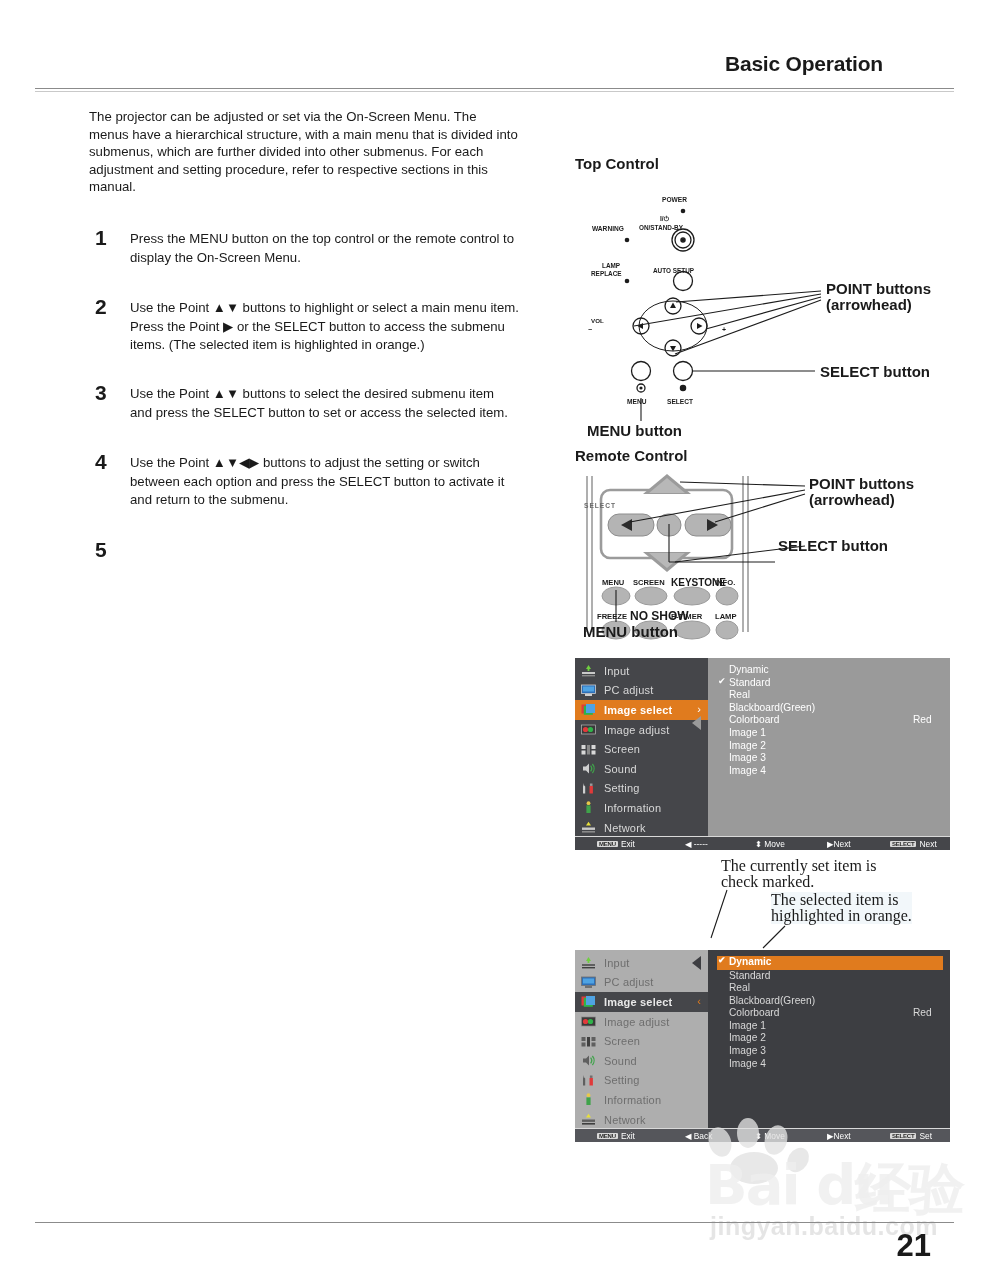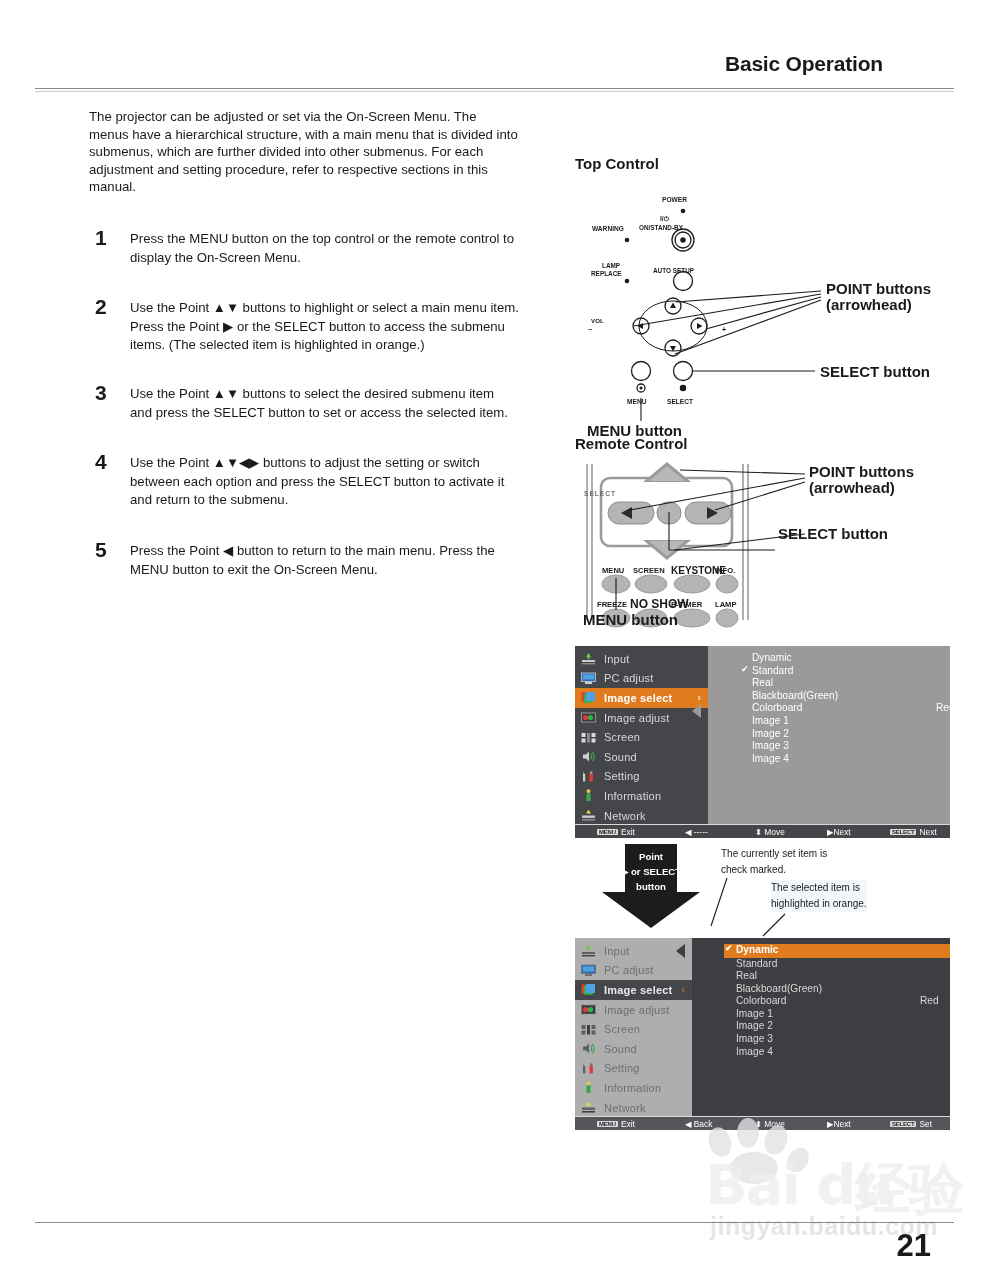--- a/index.html
+++ b/index.html
@@ -49,21 +49,21 @@
   .topctl-wrap { position:relative; height:245px; }
   .callout { position:absolute; font-size:15px; font-weight:bold; line-height:15.5px; }
 
   
   .remote-wrap { position:relative; height:180px; margin-top:8px; }
 
   
   .osd { position:relative; width:375px; }
   .osd-body { display:flex; height:178px; }
   .osd-side { width:133px; padding-top:3px; }
-  .osd-main { flex:1; position:relative; padding:6px 0 0 32px; }
+  .osd-main { flex:1; position:relative; padding:6px 0 0 9px; }
 
   .m1 .osd-side { background:#45464a; }
   .m1 .osd-main { background:#9a9a9a; }
   .m2 .osd-side { background:#aeaeae; }
   .m2 .osd-main { background:#3d3e42; }
 
   .mi { display:flex; align-items:center; height:19.6px; padding-left:6px; position:relative; }
   .mi .ic { width:15px; height:13px; margin-right:8px; position:relative; flex:0 0 15px; }
   .mi .lb { font-size:11px; letter-spacing:0.2px; }
   .m1 .mi .lb { color:#d8d8d8; }
@@ -98,21 +98,21 @@
   
   .pointbox { position:absolute; left:27px; top:6px; width:98px; height:84px; }
   .pointbox .head { position:absolute; left:23px; top:0; width:52px; height:54px; background:#1c1c1c; }
   .pointbox .tri {
     position:absolute; left:0; top:48px; width:0; height:0;
     border-left:49px solid transparent; border-right:49px solid transparent;
     border-top:36px solid #1c1c1c;
   }
   .pointbox .t { position:absolute; width:98px; text-align:center; color:#fff; font-size:9.6px; font-weight:bold; }
 
-  .note { position:absolute; font-size:10px; line-height:15.8px; }
+  .note { position:absolute; font-size:16px; line-height:15.8px;font-family:Liberation Serif, serif; }
 
   
   .wm { position:absolute; pointer-events:none; }
   .wm-text {
     font-size:56px; font-weight:bold; color:rgba(238,238,238,0.82);
     letter-spacing:-2px; font-family:"DejaVu Sans", sans-serif;
   }
   .wm-url { font-size:25px; font-weight:bold; color:rgba(226,226,226,0.9); letter-spacing:0.5px; }
 
   svg { display:block; overflow:visible; }
@@ -141,21 +141,20 @@
     <div class="step" style="margin-bottom:32px;">
       <span class="num">3</span>
       <span class="txt">Use the Point ▲▼ buttons to select the desired submenu item and press the SELECT button to set or access the selected item.</span>
     </div>
     <div class="step" style="margin-bottom:32px;">
       <span class="num">4</span>
       <span class="txt">Use the Point ▲▼◀▶ buttons to adjust the setting or switch between each option and press the SELECT button to activate it and return to the submenu.</span>
     </div>
     <div class="step">
       <span class="num">5</span>
-      <span class="txt">Press the Point ◀ button to return to the main menu. Press the MENU button to exit the On-Screen Menu.</span>
     </div>
   </div>
 </div>
 
 <div class="right-col">
 
   <div class="sec-title">Top Control</div>
 
   <div class="topctl-wrap">
     <svg width="400" height="230" viewBox="0 0 400 230">
@@ -219,21 +218,21 @@
     <div class="callout" style="left:92px;  top:216px; font-size:6.6px; font-weight:bold;">SELECT</div>
 
     <div class="callout" style="left:251px; top:103px;">
       <span>POINT buttons</span><br>
       <span>(arrowhead)</span>
     </div>
     <div class="callout" style="left:245px; top:186px;">SELECT button</div>
     <div class="callout" style="left:12px;  top:245px;">MENU button</div>
   </div>
 
-  <div class="sec-title" style="margin-top:12px;">Remote Control</div>
+  <div class="sec-title" style="margin-top:24px;">Remote Control</div>
 
   <div class="remote-wrap">
     <svg width="400" height="165" viewBox="0 0 400 165">
 
       <g stroke="#8d8d8d" stroke-width="1.4" fill="none">
         <line x1="12" y1="4" x2="12" y2="160"></line>
         <line x1="17" y1="4" x2="17" y2="160"></line>
         <line x1="168" y1="4" x2="168" y2="160"></line>
         <line x1="173" y1="4" x2="173" y2="160"></line>
       </g>
@@ -419,27 +418,20 @@
     <div class="osd-bar">
       <div class="bi" style="left:22px;"><span class="kbx">MENU</span><span>Exit</span></div>
       <div class="bi" style="left:110px;">◀ -----</div>
       <div class="bi" style="left:180px;">⬍ Move</div>
       <div class="bi" style="left:252px;">▶Next</div>
       <div class="bi" style="left:315px;"><span class="kbx">SELECT</span><span>Next</span></div>
     </div>
   </div>
 
   <div style="position:relative; height:100px;">
-    <div class="pointbox">
-      <div class="head"></div>
-      <div class="tri"></div>
-      <div class="t" style="top:7px;">Point</div>
-      <div class="t" style="top:22px;">▶ or SELECT</div>
-      <div class="t" style="top:37px;">button</div>
-    </div>
 
     <div class="note" style="left:146px; top:8px;">
       <span>The currently set item is</span><br>
       <span>check marked.</span>
     </div>
     <div class="note" style="left:196px; top:42px; background:#f2f7fa;">
       <span>The selected item is</span><br>
       <span>highlighted in orange.</span>
     </div>
 

